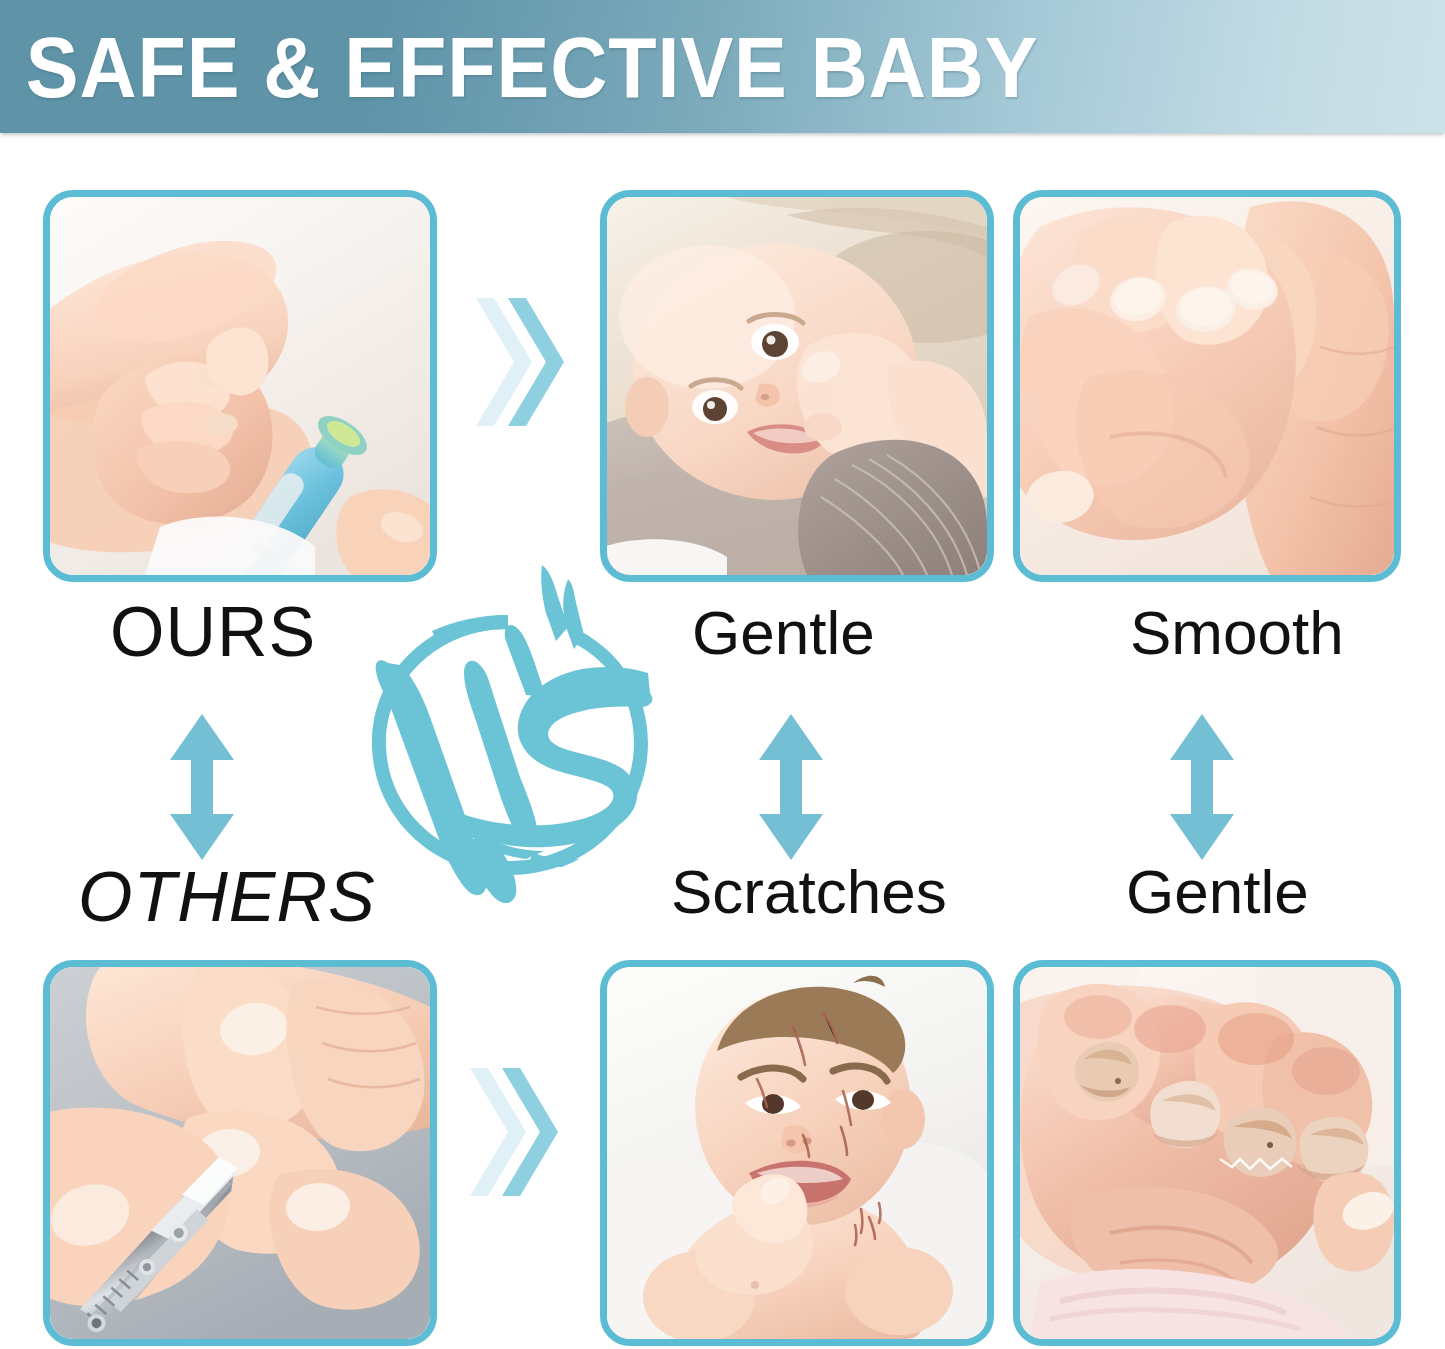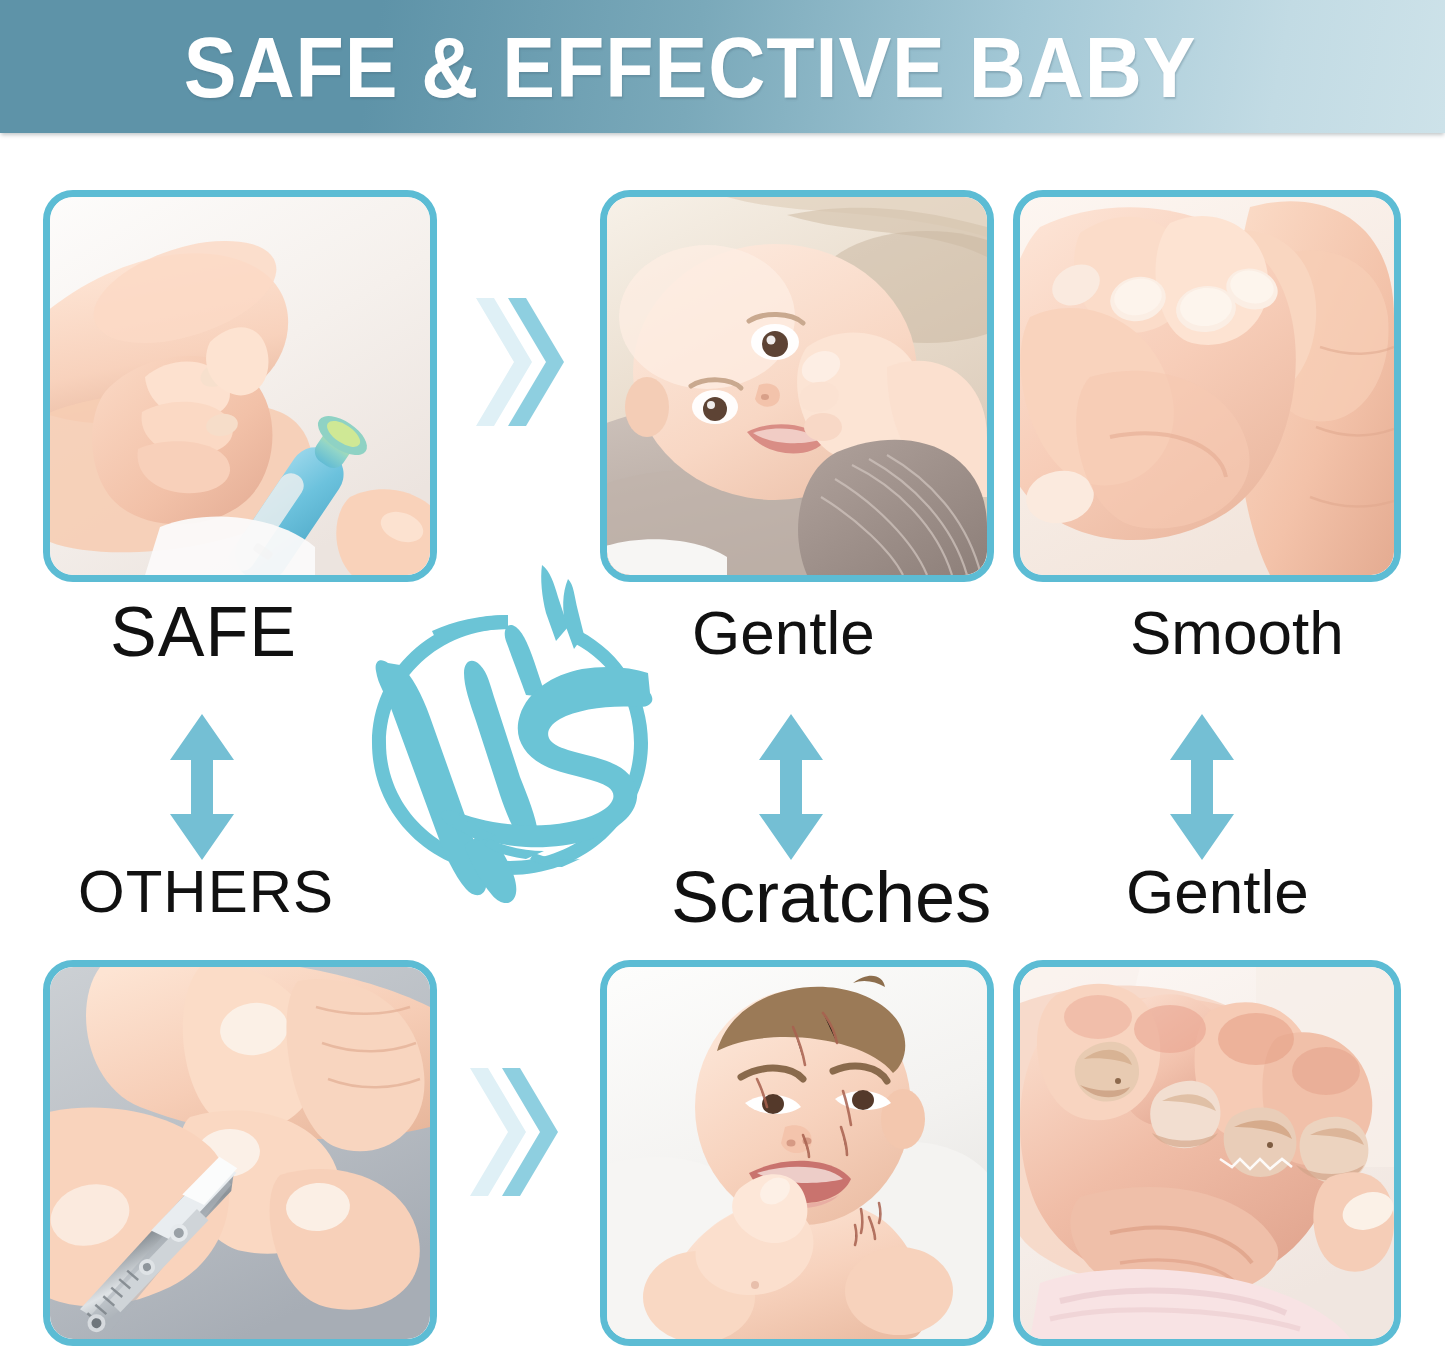--- a/index.html
+++ b/index.html
@@ -23,21 +23,20 @@
         #5e93a8 0%,
         #5e93a8 26%,
         #7aa9ba 48%,
         #a3c8d6 70%,
         #c2dbe4 88%,
         #cde2e9 100%);
     box-shadow: 0 3px 4px -1px rgba(120,130,135,0.45);
     display: flex;
     align-items: center;
     overflow: hidden;
-    justify-content: center;
   }
   .banner-title {
     color: #ffffff;
     font-family: "Liberation Sans Narrow", "Liberation Sans", sans-serif;
     font-size: 86px;
     font-weight: 700;
     letter-spacing: 1px;
     line-height: 1;
     padding-left: 28px;
     transform: scaleX(0.92);
@@ -75,24 +74,24 @@
   
   .label {
     position: absolute;
     color: #111111;
     font-family: "Liberation Sans Narrow","Liberation Sans",sans-serif;
     font-weight: 400;
     line-height: 1;
     white-space: nowrap;
   }
   .label-ours   { left: 110px;  top: 597px;  font-size: 70px; letter-spacing: 1px; }
-  .label-others { left: 78px;   top: 862px;  font-size: 60px; letter-spacing: 1px; }
+  .label-others { left: 78px;   top: 862px;  font-size: 70px; letter-spacing: 1px; font-style: italic; }
   .label-gentle { left: 692px;  top: 602px;  font-size: 62px; }
   .label-smooth { left: 1100px; top: 602px;  font-size: 62px; margin-left: 30px; }
-  .label-scratches { left: 671px;  top: 861px; font-size: 72px; }
+  .label-scratches { left: 671px;  top: 861px; font-size: 62px; }
   .label-rough  { left: 1126px; top: 861px;  font-size: 62px; }
 
   
   .dbl-arrow { position: absolute; width: 68px; height: 150px; }
 
   
   .chevrons { position: absolute; width: 96px; height: 140px; }
 
   
   .vs-badge { position: absolute; left: 330px; top: 545px; width: 360px; height: 400px; }
@@ -606,21 +605,21 @@
   <svg viewBox="0 0 68 150" width="68" height="150">
     <path d="M34 2 L 66 48 L 45 48 L 45 102 L 66 102 L 34 148 L 2 102 L 23 102 L 23 48 L 2 48 Z" fill="#74bfd4"></path>
   </svg>
 </div>
 <div class="dbl-arrow" style="left:1168px; top:712px;">
   <svg viewBox="0 0 68 150" width="68" height="150">
     <path d="M34 2 L 66 48 L 45 48 L 45 102 L 66 102 L 34 148 L 2 102 L 23 102 L 23 48 L 2 48 Z" fill="#74bfd4"></path>
   </svg>
 </div>
 
-<div class="label label-ours">SAFE</div>
+<div class="label label-ours">OURS</div>
 
 <div class="label label-others">OTHERS</div>
 
 <div class="label label-gentle">Gentle</div>
 
 <div class="label label-smooth">Smooth</div>
 
 <div class="label label-scratches">Scratches</div>
 
 <div class="label label-rough">Gentle</div>

